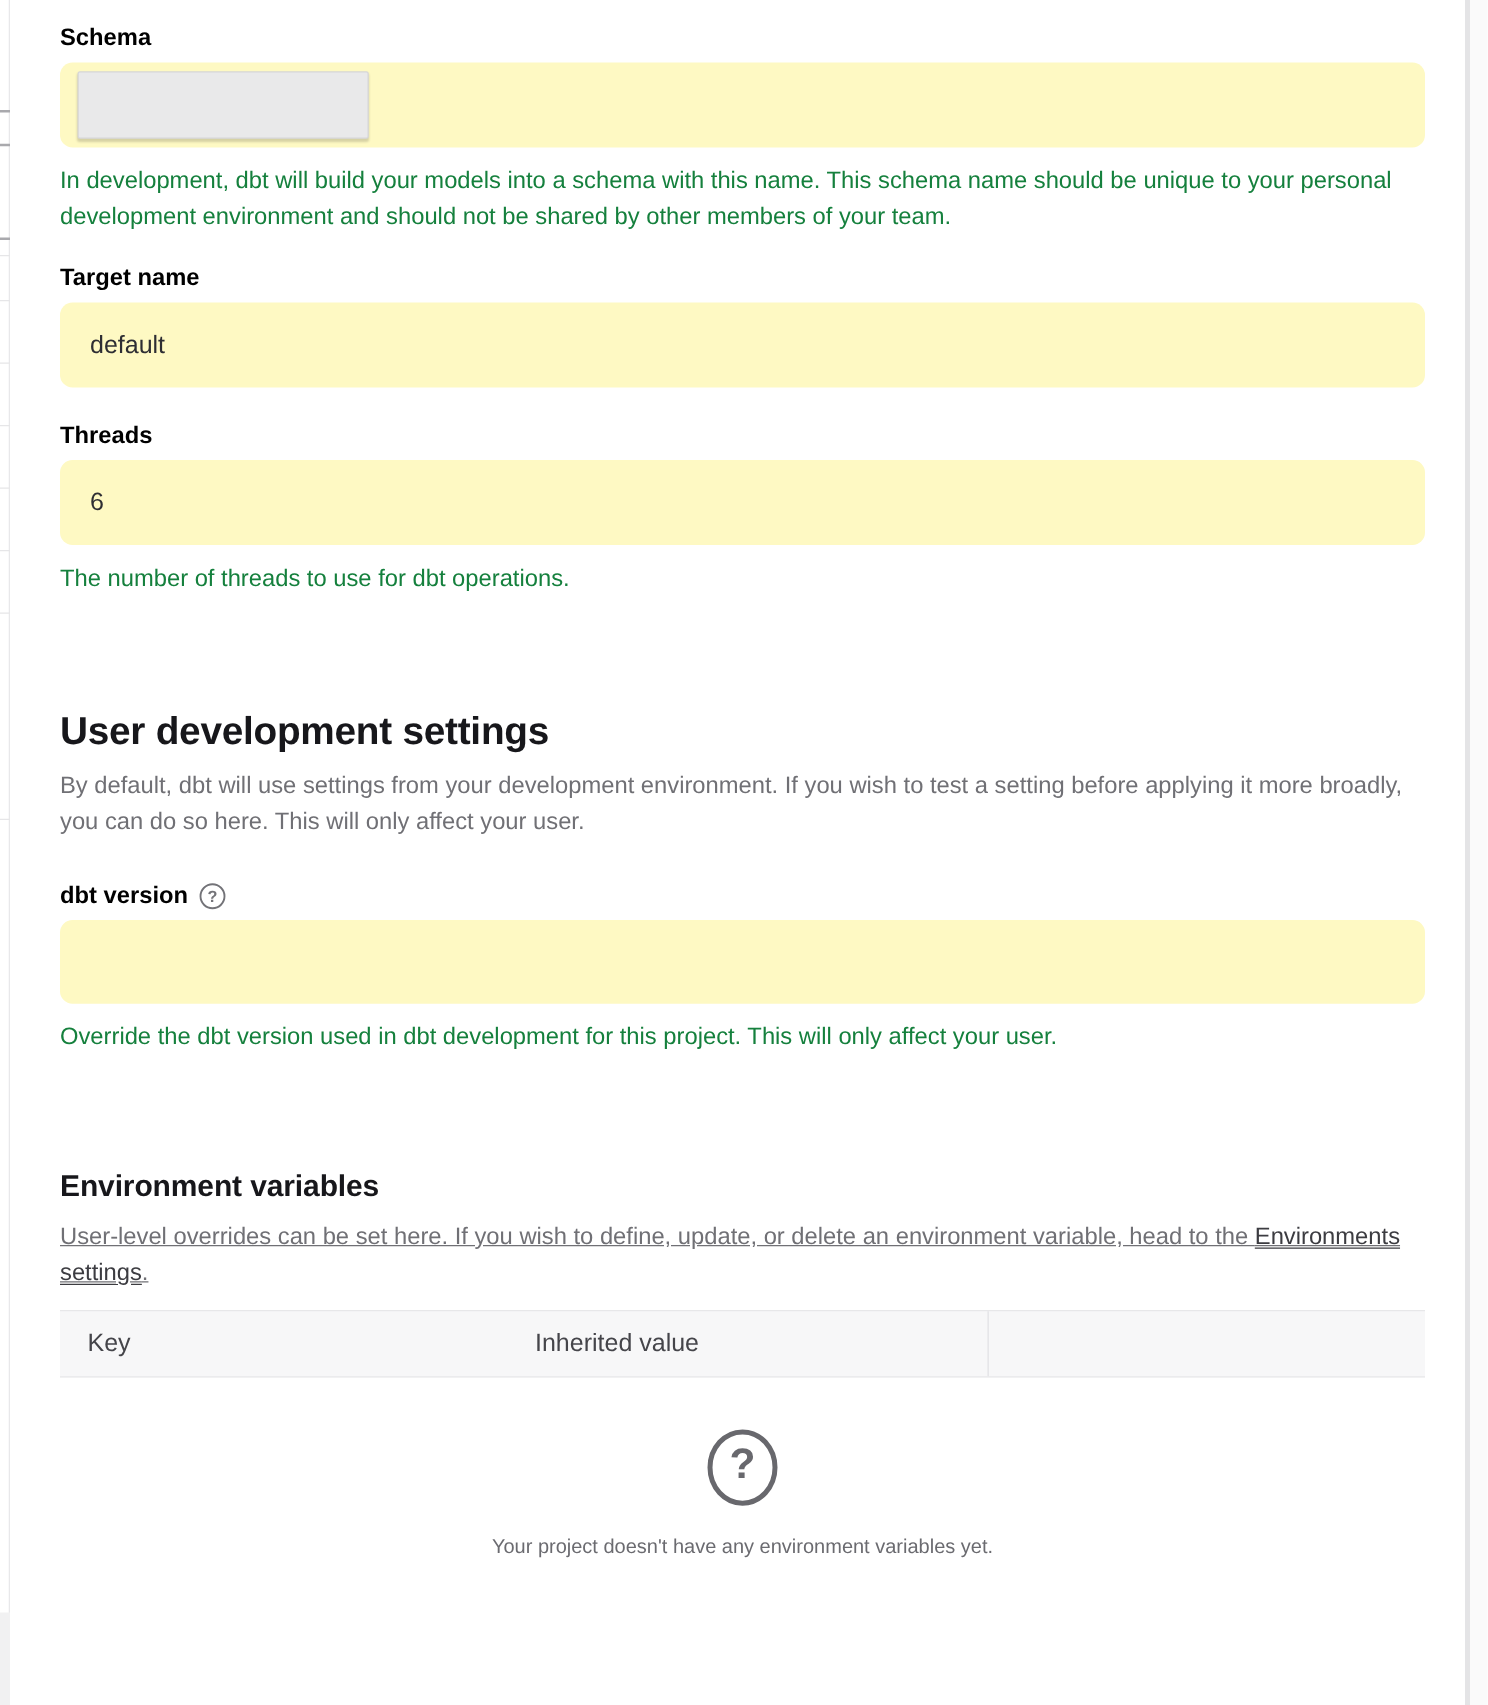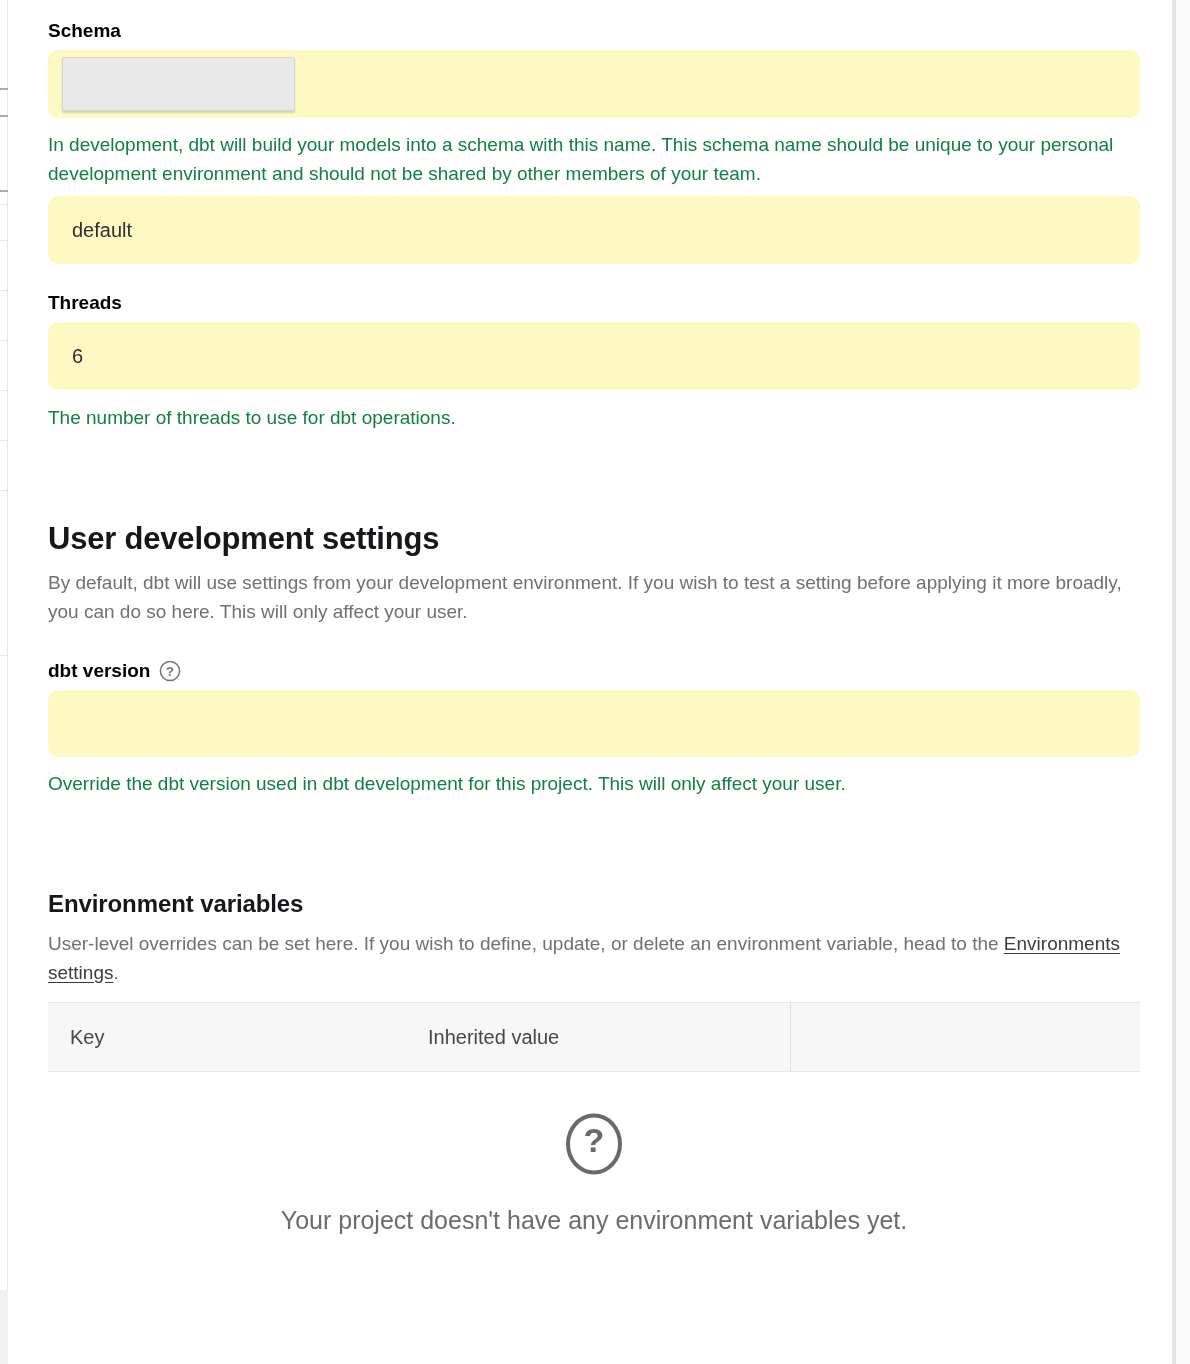--- a/index.html
+++ b/index.html
@@ -36,43 +36,43 @@
     background:#e9e9ea; border:1px solid #d6d6d8; border-radius:2px;
     box-shadow:0 2px 2px rgba(0,0,0,0.16);
   }
 
   .help-text { margin-top:12px; font-size:19px; line-height:29px; color:#15803d; }
   .help-text.tight { margin-top:13px; }
 
   h1.section-title { margin:88px 0 0 0; font-size:31px; line-height:38px; font-weight:700; color:#17171b; letter-spacing:-0.2px; }
   h2.section-title { margin:90px 0 0 0; font-size:24px; line-height:32px; font-weight:700; color:#17171b; letter-spacing:-0.1px; }
   .section-desc { margin-top:10px; font-size:19px; line-height:29px; color:#707075; }
-  .section-desc.env { margin-top:9px; }
+  .section-desc.env { margin-top:9px;text-decoration:underline; }
   .section-desc a { color:#3c3c41; text-decoration:underline; text-underline-offset:3px; cursor:pointer; }
 
   .threads-label { margin-top:28px; }
   .dbt-version-label { margin-top:34px; }
 
   .help-icon { width:22px; height:22px; display:inline-flex; }
 
   .env-table-header {
-    margin-top:15px; width:1092px; height:70px;
+    margin-top:15px; width:1092px; height:54px;
     display:grid; grid-template-columns:380px 362px 172px 1fr;
     align-items:stretch;
     background:#f7f7f8; border-top:1px solid #e7e7e9; border-bottom:1px solid #e7e7e9;
     font-size:20px; color:#45454a;
   }
   .env-table-header .cell { display:flex; align-items:center; }
   .env-table-header .cell.key { padding-left:22px; }
   .env-table-header .cell.actions { border-left:1px solid #e1e1e3; }
 
   .empty-state { text-align:center; }
   .empty-icon-wrap { margin-top:40px; display:flex; justify-content:center; }
   .empty-title { margin-top:22px; font-size:23px; line-height:30px; font-weight:700; color:#3c3c41; }
-  .empty-subtitle { margin-top:27px; font-size:25px; line-height:27px; color:#6b6b70; }
+  .empty-subtitle { margin-top:13px; font-size:16px; line-height:27px; color:#6b6b70; }
 </style>
 </head>
 <body>
 
 <div class="left-rail">
   <div class="tick dark" style="top:88px"></div>
   <div class="tick dark" style="top:115px"></div>
   <div class="tick dark" style="top:190px"></div>
   <div class="tick" style="top:204px"></div>
   <div class="tick" style="top:240px"></div>
@@ -90,20 +90,23 @@
 <div class="content">
 
   <div class="field-label first">
     <span>Schema</span>
   </div>
   <div class="text-input">
     <div class="skeleton-block"></div>
   </div>
   <div class="help-text">In development, dbt will build your models into a schema with this name. This schema name should be unique to your personal development environment and should not be shared by other members of your team.</div>
 
+  <div class="field-label">
+    <span>Target name</span>
+  </div>
   <div class="text-input">
     <span>default</span>
   </div>
 
   <div class="field-label threads-label">
     <span>Threads</span>
   </div>
   <div class="text-input">
     <span>6</span>
   </div>

